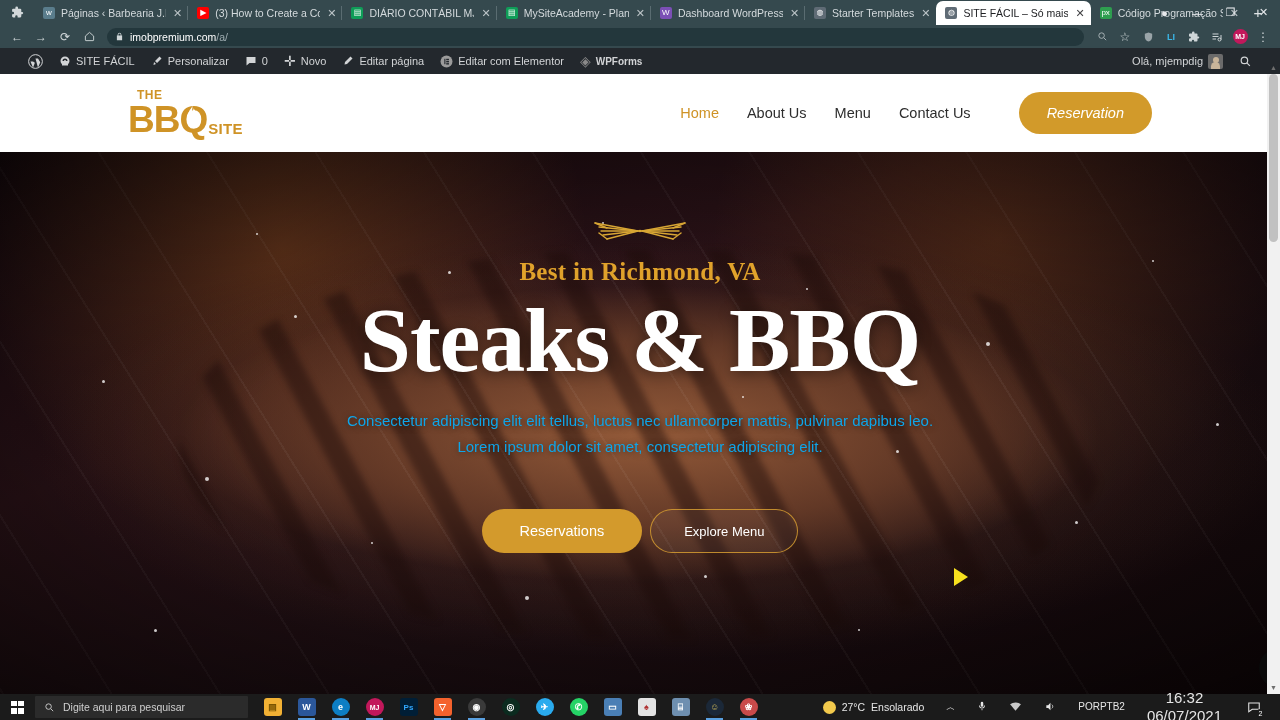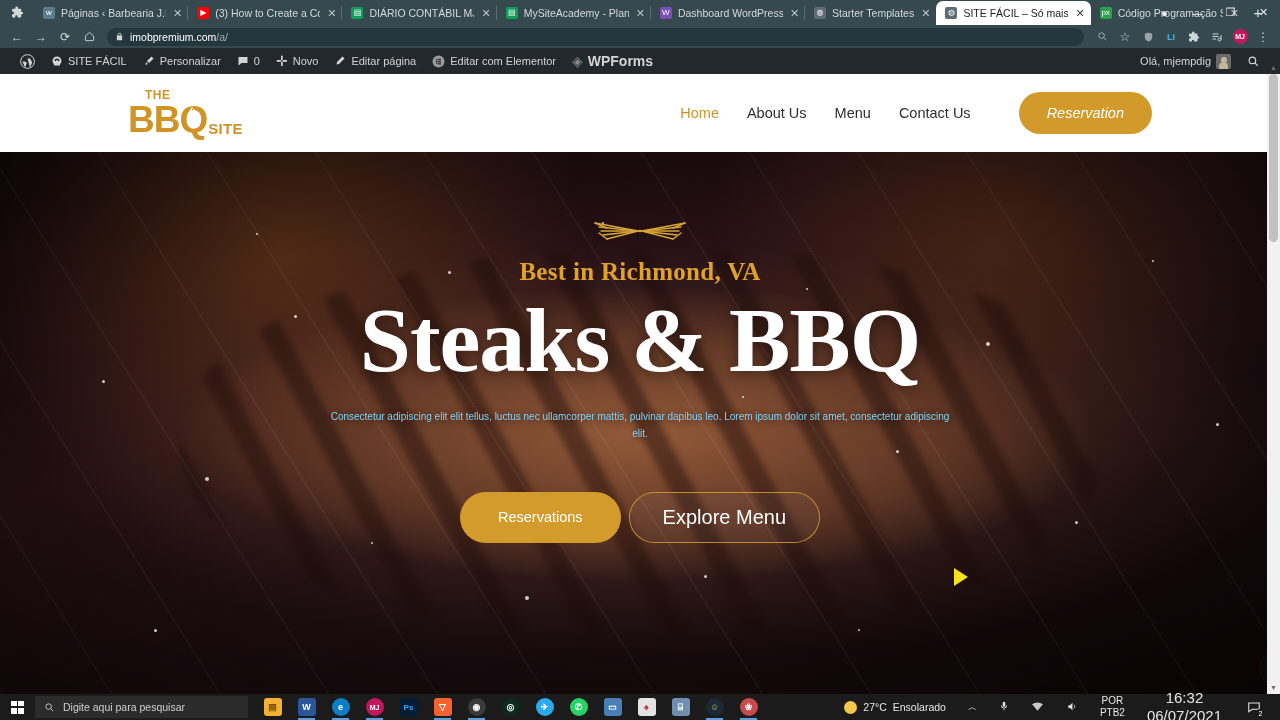--- a/index.html
+++ b/index.html
@@ -77,35 +77,35 @@
     color: #fff; font-size: 7px; display: flex; align-items: center; justify-content: center;
     font-weight: bold;
   }
 
   
   .page { width: 1280px; height: 646px; background: #fff; position: relative; overflow: hidden; }
 
   
   .wpbar {
     height: 26px; background: #23282d; color: #d2d4d6;
-    display: flex; align-items: center; font-size: 11px; padding: 0 12px;
+    display: flex; align-items: center; font-size: 11px; padding: 0 20px;
   }
   .wpitem { display: flex; align-items: center; gap: 5px; padding: 0 8px; height: 26px; white-space: nowrap; }
   .wpbar .spacer { flex: 1; }
   .wp-av { width: 15px; height: 15px; border-radius: 2px; background: #6b6b6b; overflow:hidden; position: relative;}
   .wp-av::after{content:"";position:absolute;left:3px;top:8px;width:9px;height:7px;border-radius:5px 5px 0 0;background:#c9b59a;}
   .wp-av::before{content:"";position:absolute;left:4.5px;top:3px;width:6px;height:6px;border-radius:50%;background:#c9b59a;}
 
   
   .siteheader {
     height: 78px; background: #fff; display: flex; align-items: center;
     justify-content: space-between; padding: 0 128px 0 128px;
   }
   .logo { display: flex; flex-direction: column; line-height: 1; }
-  .logo .l-the { font-family: "Liberation Sans", sans-serif; font-weight: bold; font-size: 12px; letter-spacing: .5px; color: #cf9326; margin-left: 17px; }
+  .logo .l-the { font-family: "Liberation Sans", sans-serif; font-weight: bold; font-size: 12px; letter-spacing: .5px; color: #cf9326; margin-left: 9px; }
   .logo .l-main { display: flex; align-items: flex-end; }
   .logo .l-bbq {
     font-family: "Liberation Sans", sans-serif; font-weight: bold; font-size: 37px;
     color: #cf9326; letter-spacing: -1px; position: relative;
   }
   .logo .l-place { font-weight: bold; font-size: 15px; color: #cf9326; letter-spacing: .3px; margin-left: 1px; margin-bottom: 2px; }
   .flame { position: absolute; right: 9px; top: 5px; width: 11px; height: 16px; }
 
   .nav { display: flex; align-items: center; gap: 28px; }
   .nav a { font-size: 14.5px; color: #2d2d2d; text-decoration: none; white-space: nowrap; }
@@ -163,32 +163,32 @@
   .eyebrow {
     font-family: "Liberation Serif", serif; font-weight: bold;
     font-size: 25px; color: #e0a22b; letter-spacing: .3px; margin-bottom: 6px;
   }
   .hero-title {
     font-family: "Liberation Serif", serif; font-weight: bold;
     font-size: 92px; color: #fff; letter-spacing: -1px; line-height: 1.06;
     text-shadow: 0 2px 14px rgba(0,0,0,.45);
   }
   .hero-sub {
-    width: 620px; text-align: center; color: #7dd3fc; font-size: 10px;
+    width: 620px; text-align: center; color: #0ea5e9; font-size: 15px;
     line-height: 1.75; margin-top: 18px; text-shadow: 0 1px 6px rgba(0,0,0,.5);
   }
   .hero-actions { display: flex; gap: 8px; margin-top: 49px; }
   .btn-filled {
     background: #d39a2c; color: #fff; border: none; border-radius: 40px;
     padding: 14px 38px; font-size: 14.5px;
   }
   .btn-outline {
     background: rgba(255,255,255,0.04); color: #fff;
     border: 1px solid rgba(214,156,48,0.85); border-radius: 40px;
-    padding: 13px 33px; font-size: 20px;
+    padding: 13px 33px; font-size: 13px;
   }
 
   .cursor-arrow { position: absolute; left: 952px; top: 414px; z-index: 40; }
 
   .slider-arrow {
     position: absolute; right: -19px; top: 496px; width: 40px; height: 40px;
     background: #0a0a0a; border-radius: 50%; z-index: 30;
     display: flex; align-items: center; justify-content: center; color: #fff; font-size: 14px;
   }
   .scrollbar {
@@ -210,21 +210,21 @@
   .searchbox {
     width: 213px; height: 22px; background: #2b2b2b; display: flex; align-items: center;
     gap: 8px; padding: 0 9px; color: #cfcfcf; font-size: 10.5px; border-radius: 1px;
   }
   .tasks { display: flex; align-items: center; gap: 1px; margin-left: 8px; }
   .tk { width: 33px; height: 26px; display: flex; align-items: center; justify-content: center; position: relative; }
   .tk .ic { width: 18px; height: 18px; border-radius: 3px; display:flex;align-items:center;justify-content:center; font-size: 9px; color:#fff; font-weight:bold; }
   .tk.open::after { content:""; position: absolute; bottom: 0; left: 8px; right: 8px; height: 2px; background: #5aa0e0; }
   .tray { margin-left: auto; display: flex; align-items: center; gap: 22px; padding-right: 16px; color: #e6e6e6; font-size: 10.5px; }
   .clockwrap { display: flex; flex-direction: column; align-items: center; line-height: 1.2; font-size: 15px; }
-  .langwrap { display: flex; flex-direction: column; align-items: center; line-height: 1.2; font-size: 10px; }
+  .langwrap { display: flex; flex-direction: row; align-items: center; line-height: 1.2; font-size: 10px; }
   .notif { position: relative; width: 20px; height: 20px; display:flex;align-items:center;justify-content:center; }
   .notif .badge {
     position: absolute; right: -1px; bottom: -1px; background: #1b1b1b; color: #fff;
     font-size: 7px; border-radius: 50%; width: 9px; height: 9px; display:flex;align-items:center;justify-content:center;
   }
   .weather { display: flex; align-items: center; gap: 6px; }
   .sun { width: 13px; height: 13px; border-radius: 50%; background: #f2c94c; }
 </style>
 </head>
 <body>
@@ -383,21 +383,21 @@
             <circle cx="12" cy="12" r="11" fill="#9b9b9b"></circle>
             <rect x="8" y="7" width="2" height="10" fill="#23282d"></rect>
             <rect x="11.5" y="7" width="5" height="2.6" fill="#23282d"></rect>
             <rect x="11.5" y="11" width="5" height="2.6" fill="#23282d"></rect>
             <rect x="11.5" y="15" width="5" height="2.6" fill="#23282d"></rect>
           </svg>
         <span>Editar com Elementor</span>
       </div>
       <div class="wpitem">
         <span style="color:#8a8a8a;font-size:14px;">◈</span>
-        <span style="font-weight:bold;font-size:14px;">WPForms</span>
+        <span style="font-weight:bold;font-size:10px;">WPForms</span>
       </div>
       <div class="spacer"></div>
       <div class="wpitem">
         <span>Olá, mjempdig</span>
         <span class="wp-av"></span>
       </div>
       <div class="wpitem">
         <svg width="13" height="13" viewBox="0 0 24 24" fill="none" stroke="#d2d4d6" stroke-width="2.2">
             <circle cx="10" cy="10" r="6"></circle>
             <path d="M15 15l5 5"></path>

